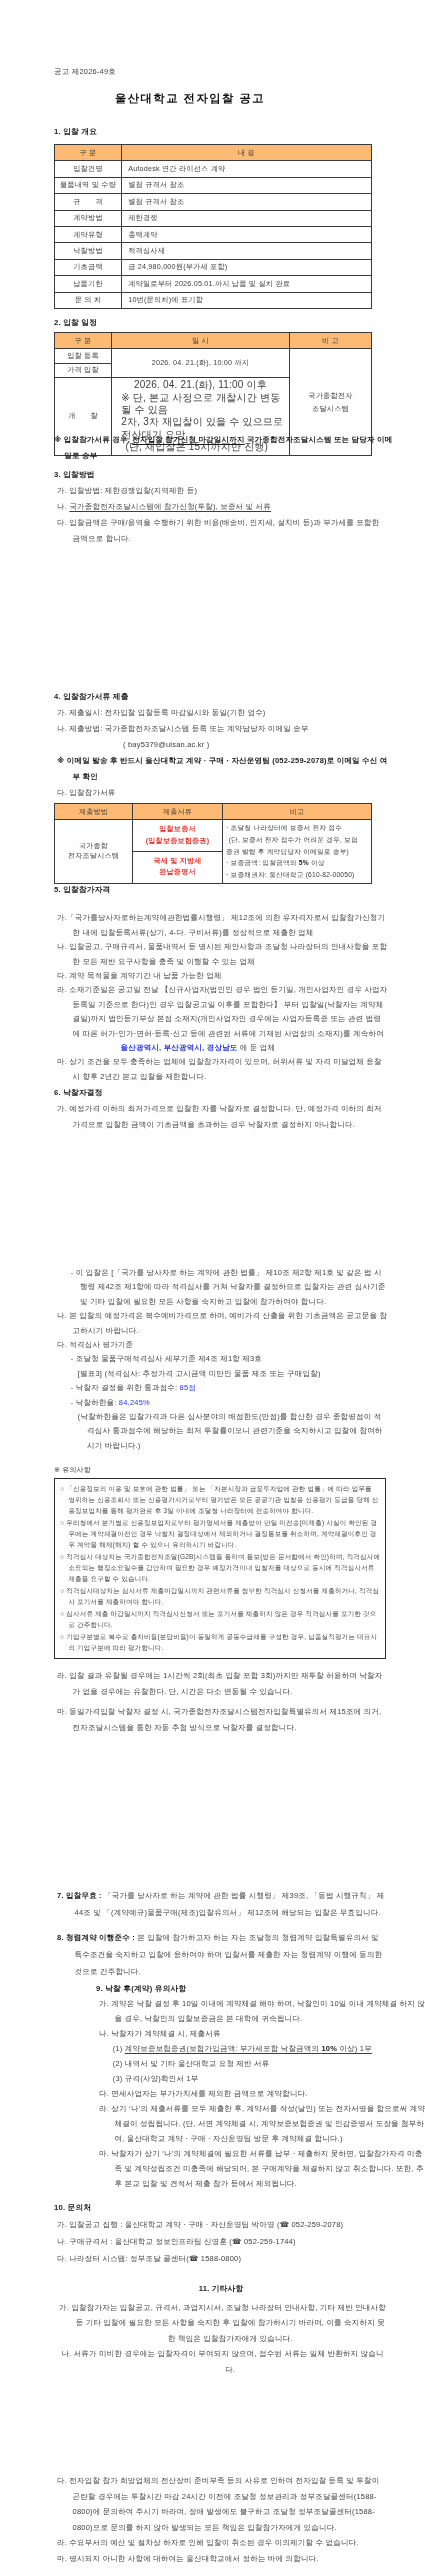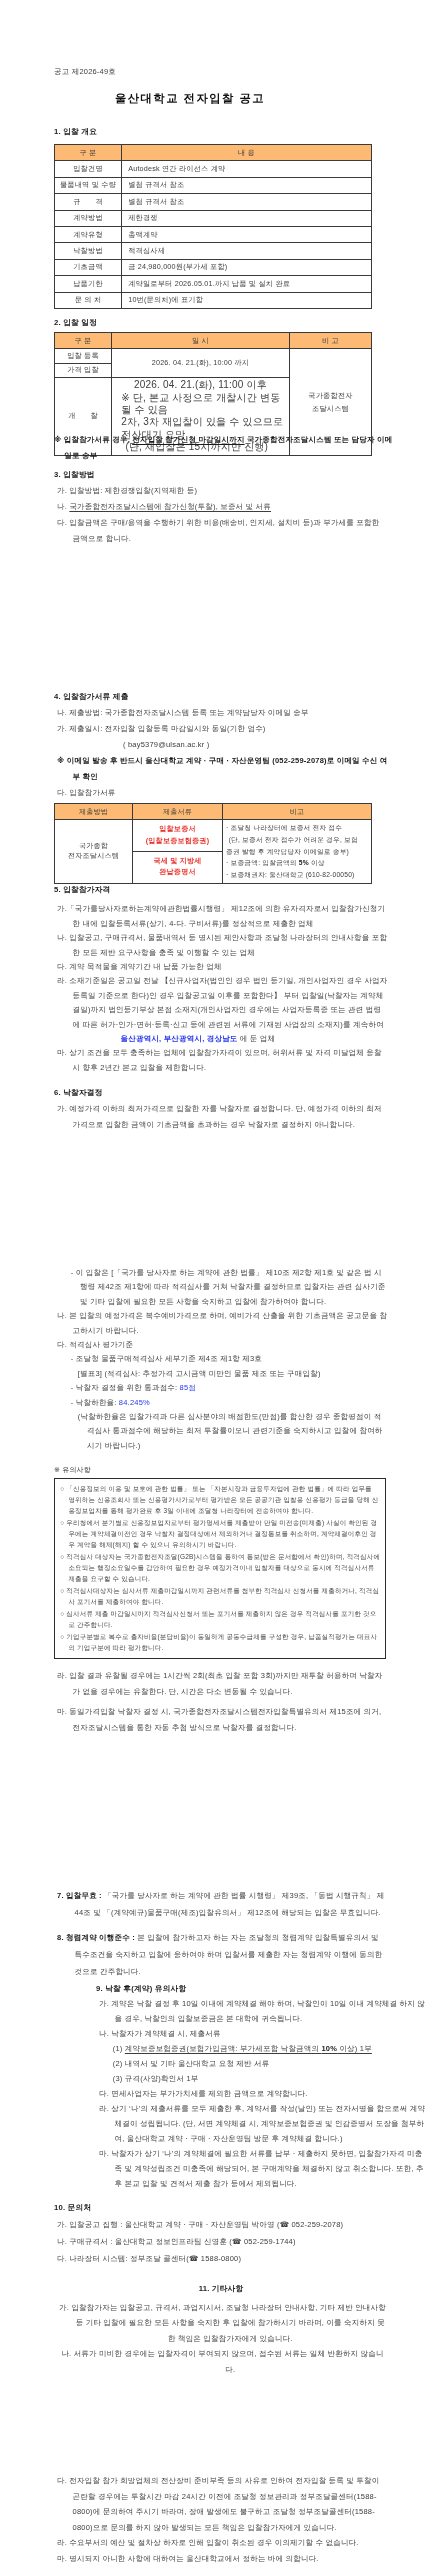--- a/index.html
+++ b/index.html
@@ -139,22 +139,22 @@
 
   <div class="abs lh31" style="top:467px;">
     <div class="sec-h">3. 입찰방법</div>
     <p class="p">가. 입찰방법: 제한경쟁입찰(지역제한 등)</p>
     <p class="p"><span>나. </span><span class="u">국가종합전자조달시스템에 참가신청(투찰), 보증서 및 서류</span></p>
     <p class="p">다. 입찰금액은 구매/용역을 수행하기 위한 비용(배송비, 인지세, 설치비 등)과 부가세를 포함한 금액으로 합니다.</p>
   </div>
 
   <div class="abs lh31" style="top:689px;">
     <div class="sec-h">4. 입찰참가서류 제출</div>
+    <p class="p">가. 제출일시: 전자입찰 입찰등록 마감일시와 동일(기한 엄수)</p>
     <p class="p">나. 제출방법: 국가종합전자조달시스템 등록 또는 계약담당자 이메일 송부</p>
-    <p class="p">가. 제출일시: 전자입찰 입찰등록 마감일시와 동일(기한 엄수)</p>
     <p class="p email">( bay5379@ulsan.ac.kr )</p>
     <p class="p bold">※ 이메일 발송 후 반드시 울산대학교 계약 · 구매 · 자산운영팀 (052-259-2078)로 이메일 수신 여부 확인</p>
     <p class="p">다. 입찰참가서류</p>
   </div>
   <div class="abs" style="top:803px;">
     <table class="t3">
       <colgroup>
           <col style="width:78px">
           <col style="width:90px">
           <col>
@@ -186,21 +186,21 @@
         <td class="doccell">
           <div class="red">국세 및 지방세</div>
           <div class="red">완납증명서</div>
         </td>
       </tr>
     </tbody>
       </table>
   </div>
 
   <div class="abs lh28" style="top:883px;">
-    <div class="sec-h" style="margin-bottom:5px;">5. 입찰참가자격</div>
+    <div class="sec-h" style="margin-bottom:14px;">5. 입찰참가자격</div>
     <p class="p">가.「국가를당사자로하는계약에관한법률시행령」 제12조에 의한 유자격자로서 입찰참가신청기한 내에 입찰등록서류(상기, 4-다. 구비서류)를 정상적으로 제출한 업체</p>
     <p class="p">나. 입찰공고, 구매규격서, 물품내역서 등 명시된 제안사항과 조달청 나라장터의 안내사항을 포함한 모든 제반 요구사항을 충족 및 이행할 수 있는 업체</p>
     <p class="p">다. 계약 목적물을 계약기간 내 납품 가능한 업체</p>
     <p class="p"><span>라. 소재기준일은 공고일 전날 【신규사업자(법인인 경우 법인 등기일, 개인사업자인 경우 사업자등록일 기준으로 한다)인 경우 입찰공고일 이후를 포함한다】 부터 입찰일(낙찰자는 계약체결일)까지 법인등기부상 본점 소재지(개인사업자인 경우에는 사업자등록증 또는 관련 법령에 따른 허가·인가·면허·등록·신고 등에 관련된 서류에 기재된 사업장의 소재지)를 계속하여 </span><span class="bluebold">울산광역시, 부산광역시, 경상남도</span><span> 에 둔 업체</span></p>
     <p class="p">마. 상기 조건을 모두 충족하는 업체에 입찰참가자격이 있으며, 허위서류 및 자격 미달업체 응찰 시 향후 2년간 본교 입찰을 제한합니다.</p>
   </div>
 
   <div class="abs lh31" style="top:1085px;">
     <div class="sec-h">6. 낙찰자결정</div>
     <p class="p">가. 예정가격 이하의 최저가격으로 입찰한 자를 낙찰자로 결정합니다. 단, 예정가격 이하의 최저가격으로 입찰한 금액이 기초금액을 초과하는 경우 낙찰자로 결정하지 아니합니다.</p>

